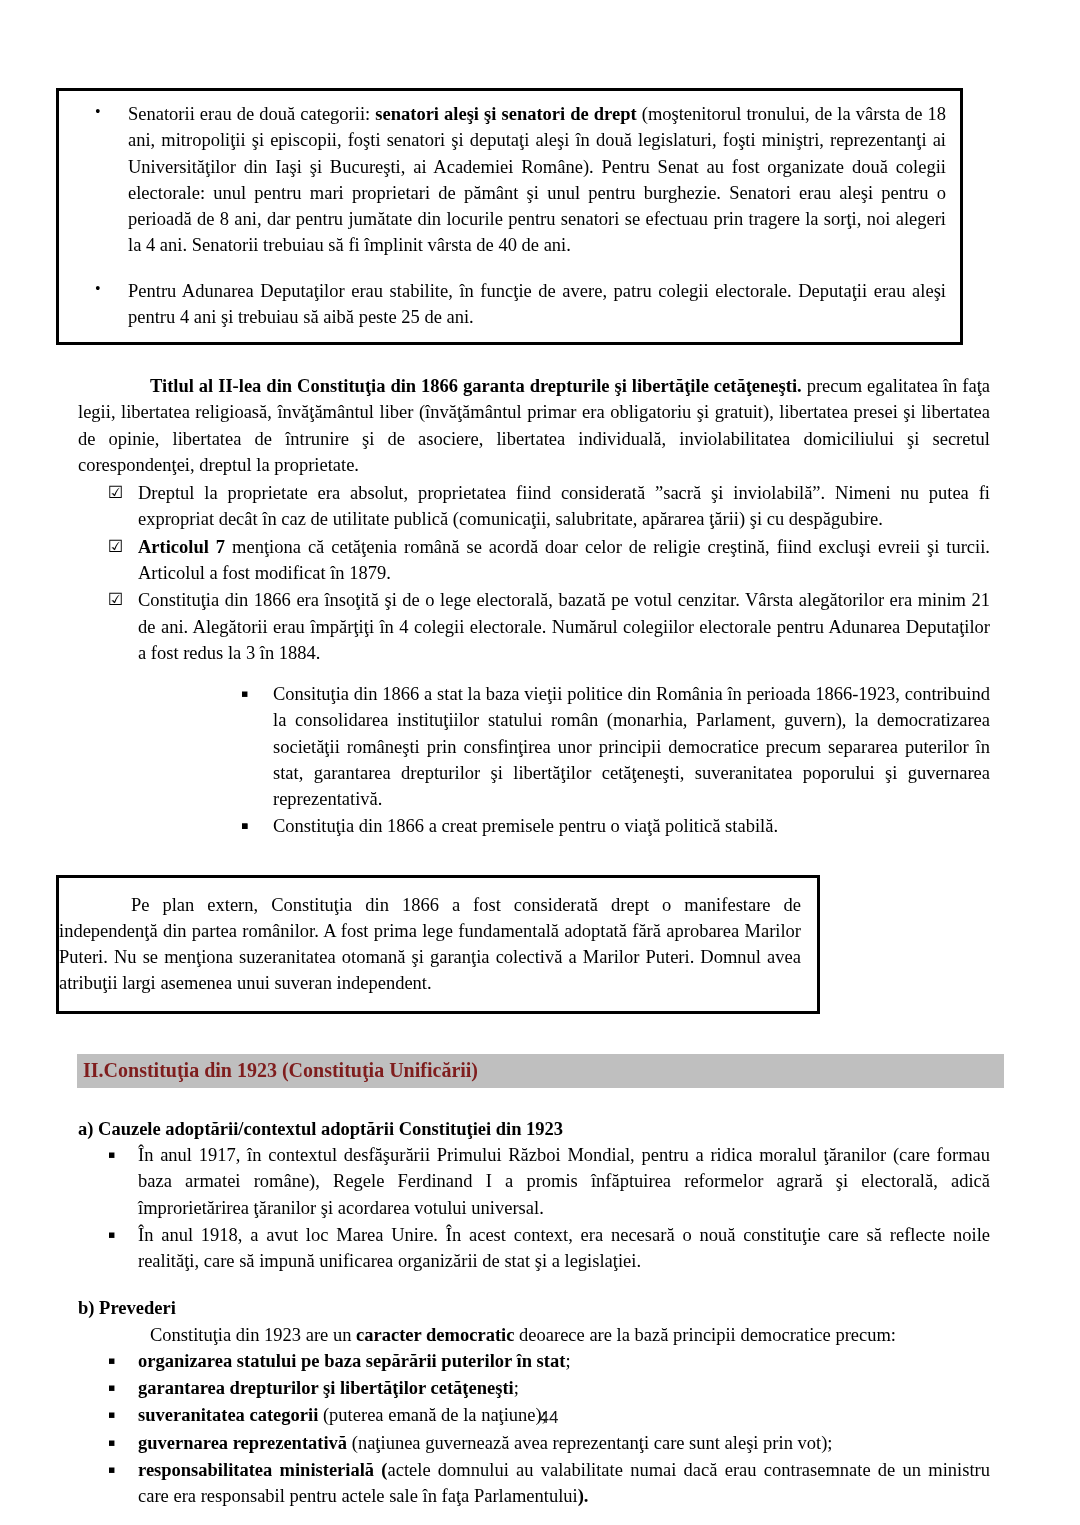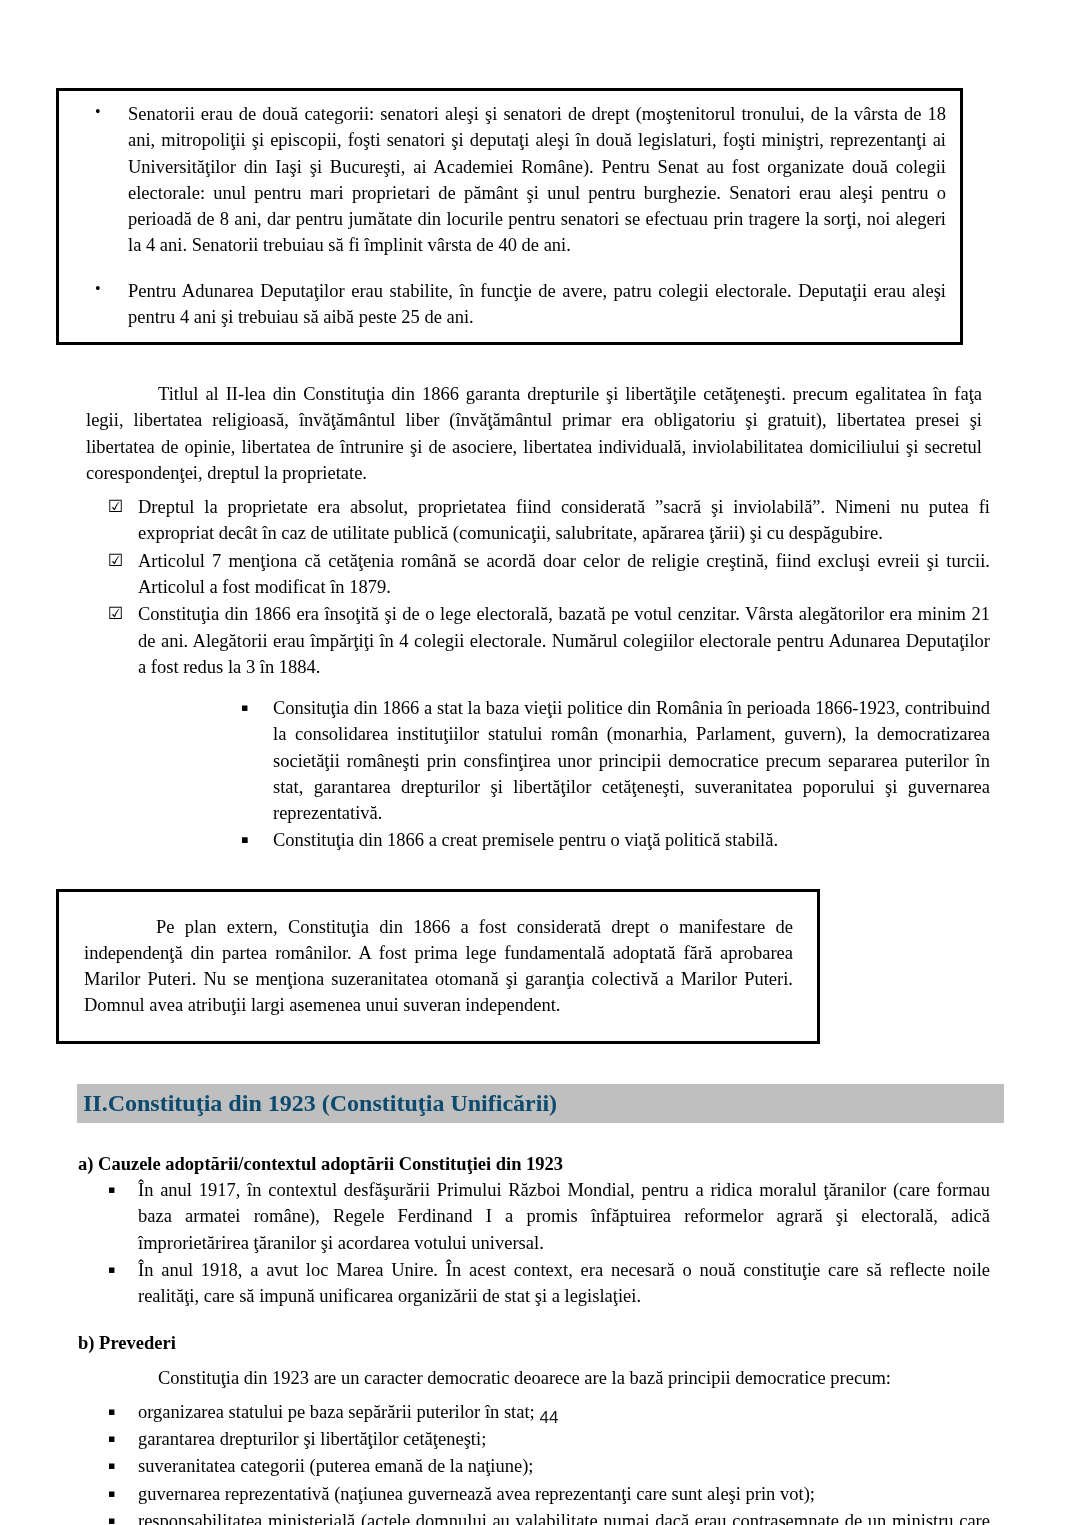--- a/index.html
+++ b/index.html
@@ -30,28 +30,28 @@
   }
 
   
   .box {
     border: 3px solid #000000;
     box-sizing: border-box;
     padding: 10px 14px 12px 14px;
     margin: 0;
   }
   .box.box-one { width: 907px; margin-left: -22px; }
-  .box.box-two { width: 764px; margin-left: -22px; padding: 14px 16px 14px 17px; }
+  .box.box-two { width: 764px; margin-left: -22px; padding: 14px 16px 14px 0; }
 
   
   p.body {
     font-size: 18.5px;
     line-height: 1.42;
     text-align: justify;
-    margin: 8px;
+    margin: 0;
     hyphens: none;
   }
   p.body.indent::before {
     content: "";
     display: inline-block;
     width: 72px;
   }
 
   
   ul.round {
@@ -133,27 +133,27 @@
     line-height: 1.42;
   }
   .banner {
     background: #bfbfbf;
     width: 927px;
     margin-left: -1px;
     padding: 4px 6px 5px 6px;
     box-sizing: border-box;
   }
   .banner .banner-text {
-    color: #0c4a6e;
+    color: #7f1d1d;
     font-weight: bold;
-    font-size: 24px;
+    font-size: 20px;
     line-height: 1.25;
   }
 
-  .bold { font-weight: normal; }
+  .bold { font-weight: bold; }
 
   
   .sp-20 { height: 20px; }
   .sp-28 { height: 28px; }
   .sp-14 { height: 14px; }
   .sp-34 { height: 34px; }
   .sp-40 { height: 40px; }
 
   
   .footer {

